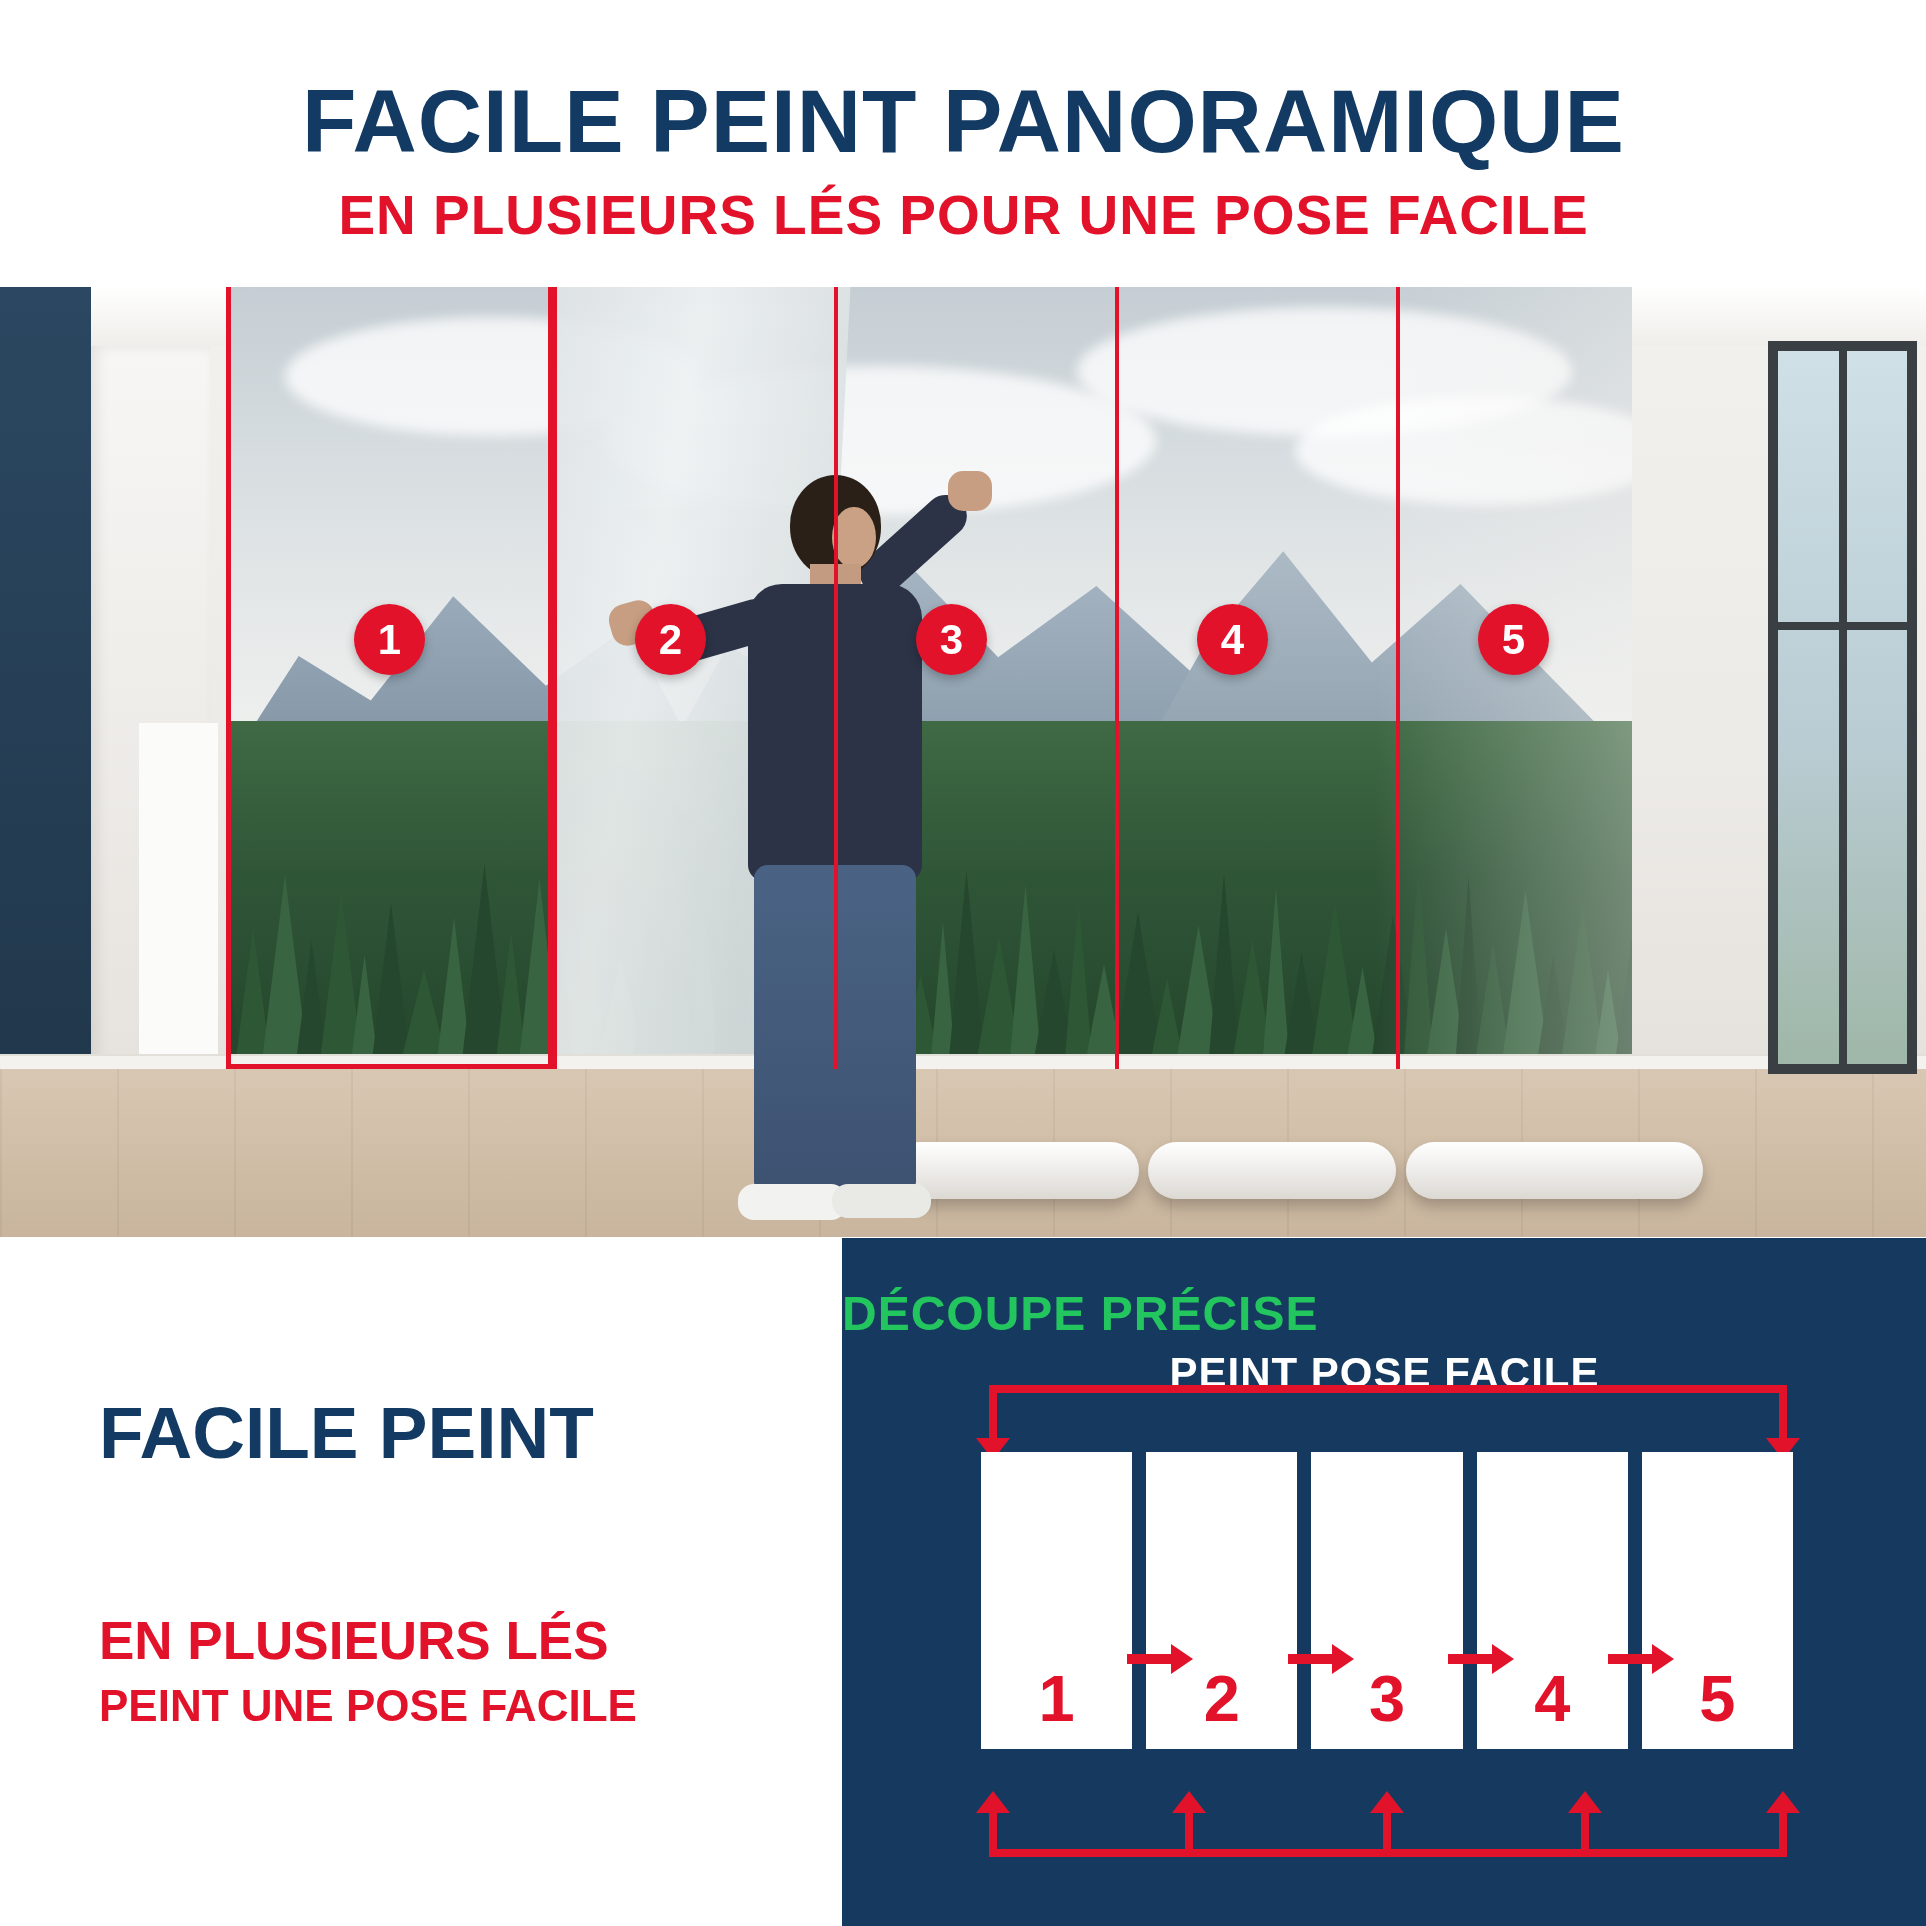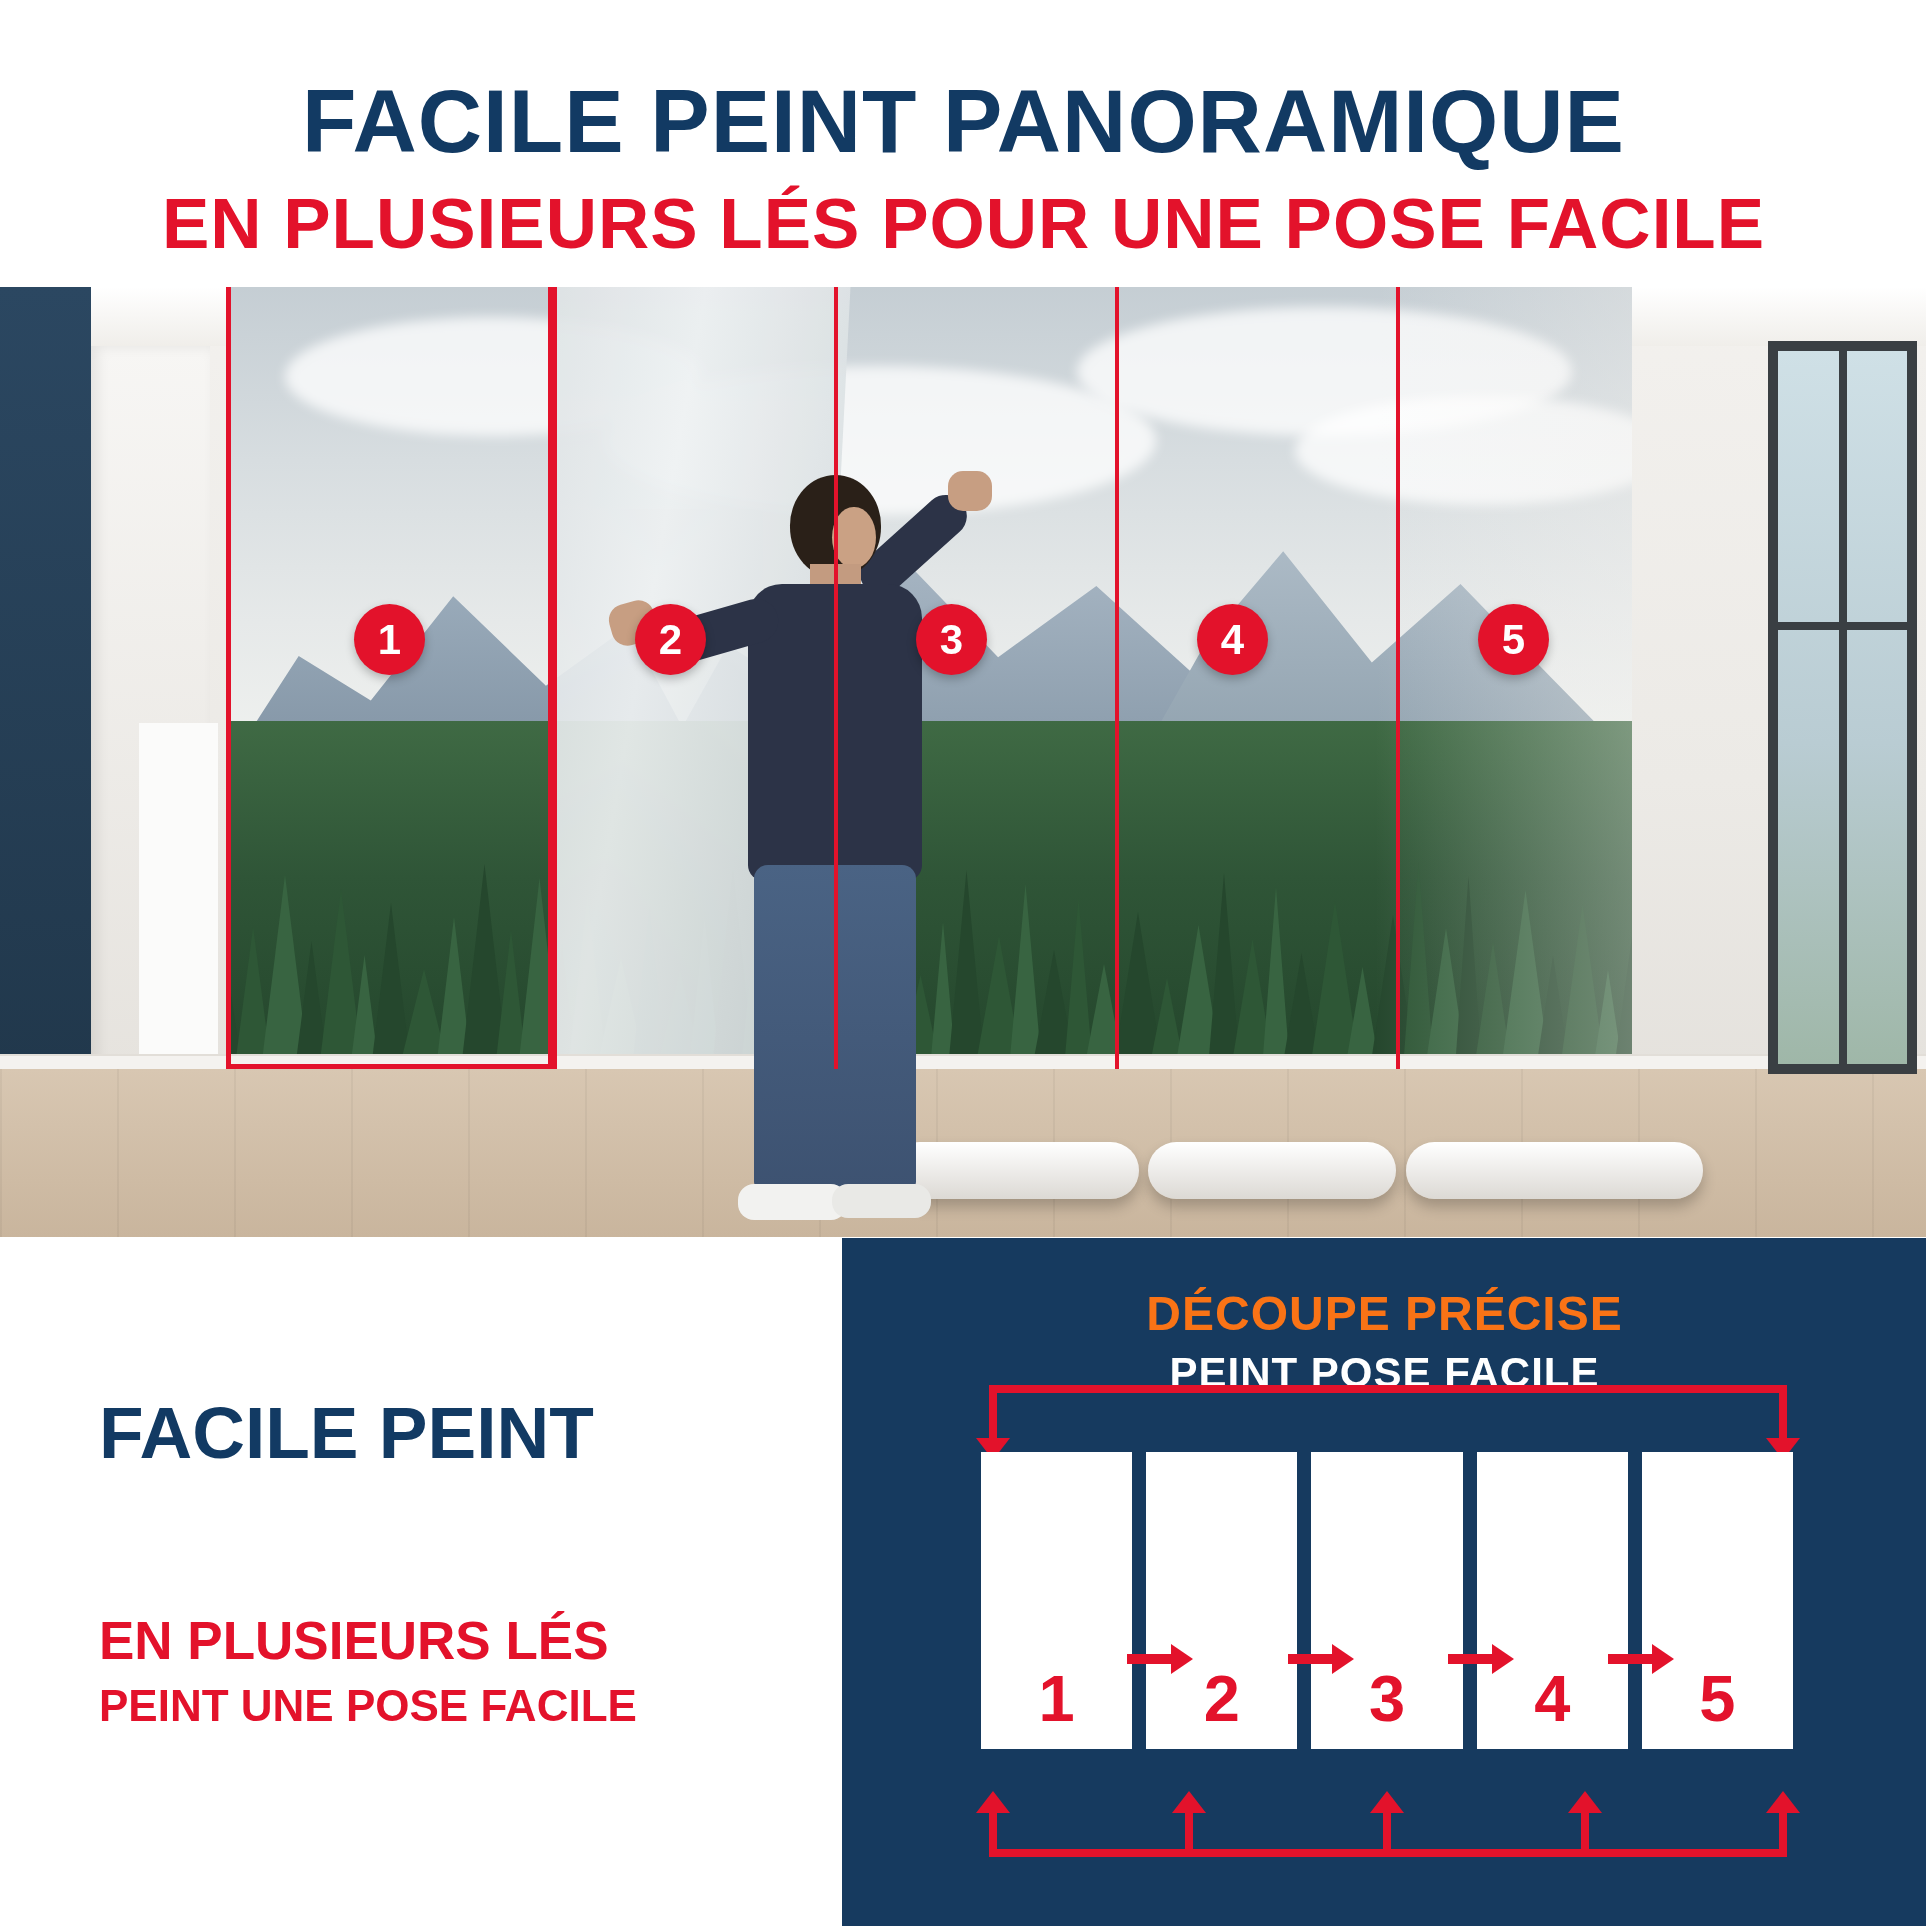--- a/index.html
+++ b/index.html
@@ -16,21 +16,21 @@
     position:absolute;left:0;top:0;width:1927px;height:287px;
     background:#ffffff;text-align:center;
   }
   .header .title{
     position:absolute;left:0;top:77px;width:1927px;
     font-size:89px;font-weight:bold;color:#123a63;
     letter-spacing:1px;line-height:1;
   }
   .header .subtitle{
     position:absolute;left:0;top:188px;width:1927px;
-    font-size:71px;font-weight:bold;color:#e3122b;
+    font-size:55px;font-weight:bold;color:#e3122b;
     letter-spacing:1px;line-height:1;
   }
 
   
   .scene{
     position:absolute;left:0;top:287px;width:1927px;height:950px;
     overflow:hidden;background:#e9e6e2;
   }
   
   .wall-left-dark{
@@ -185,22 +185,22 @@
     position:absolute;left:99px;top:446px;width:693px;
     font-size:44px;font-weight:bold;color:#e3122b;line-height:1;
   }
 
   
   .bottom-right{
     position:absolute;left:842px;top:1238px;width:1085px;height:689px;
     background:#163a5f;
   }
   .br-title{
-    position:absolute;left:0;top:48px;width:1085px;text-align:center;
-    font-size:48px;font-weight:bold;color:#f97316;letter-spacing:1px;
+    position:absolute;left:0;top:48px;width:1085px;
+    font-size:48px;font-weight:bold;color:#22c55e;letter-spacing:1px;
   }
   .br-subtitle{
     position:absolute;left:0;top:111px;width:1085px;text-align:center;
     font-size:42px;font-weight:bold;color:#ffffff;letter-spacing:1px;
   }
   .strips{
     position:absolute;left:139px;top:214px;width:812px;height:297px;
     display:flex;gap:14px;
   }
   .strip{

